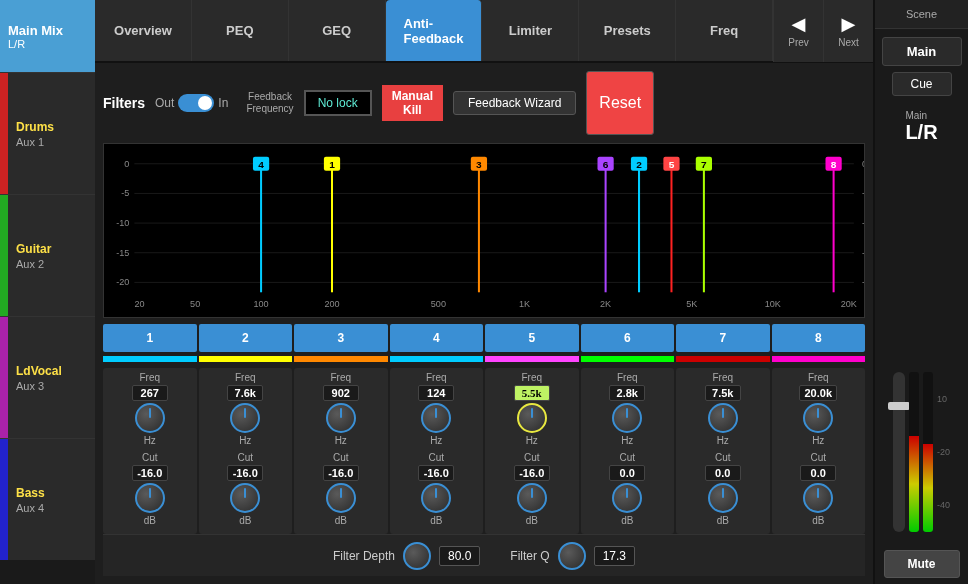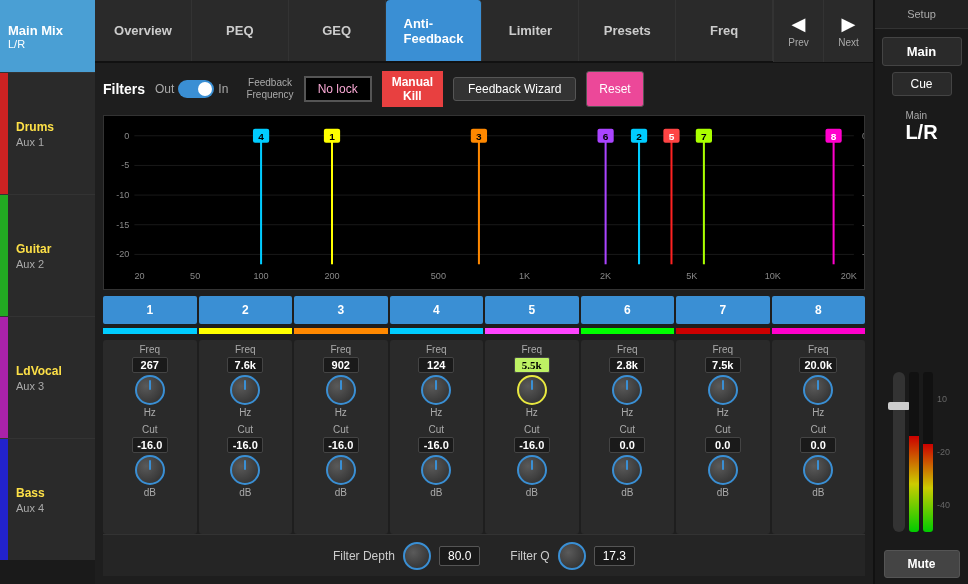--- a/index.html
+++ b/index.html
@@ -32,24 +32,24 @@
     .plugin-area { flex: 1; background: #1e1e1e; display: flex; flex-direction: column; padding: 8px; }
 
     
     .controls-row { display: flex; align-items: center; gap: 10px; margin-bottom: 8px; }
     .filters-label { color: white; font-size: 14px; font-weight: bold; }
     .toggle-group { display: flex; align-items: center; gap: 4px; }
     .toggle-label { color: #aaa; font-size: 12px; }
     .toggle-switch { width: 36px; height: 18px; background: #3a8fd4; border-radius: 9px; position: relative; cursor: pointer; }
     .toggle-switch::after { content: ''; position: absolute; width: 14px; height: 14px; background: white; border-radius: 50%; top: 2px; right: 2px; }
     .freq-label { color: #aaa; font-size: 10px; text-align: center; line-height: 1.2; margin-left: 8px; }
-    .no-lock-btn { background: black; border: 2px solid #555; color: #f9a8d4; padding: 4px 12px; font-size: 12px; cursor: pointer; }
+    .no-lock-btn { background: black; border: 2px solid #555; color: #5eead4; padding: 4px 12px; font-size: 12px; cursor: pointer; }
     .manual-kill-btn { background: #e84040; border: none; color: white; padding: 4px 10px; font-size: 12px; cursor: pointer; font-weight: bold; }
     .feedback-wizard-btn { background: #333; border: 1px solid #555; color: white; padding: 4px 14px; font-size: 12px; cursor: pointer; border-radius: 3px; }
-    .reset-btn { background: #ec4899; border: 1px solid #555; color: white; padding: 10px 12px; font-size: 12px; cursor: pointer; border-radius: 3px; }
+    .reset-btn { background: #ef4444; border: 1px solid #555; color: white; padding: 22px 12px; font-size: 16px; cursor: pointer; border-radius: 3px; }
 
     
     .chart-area { background: black; border: 1px solid #333; height: 175px; position: relative; margin-bottom: 6px; }
     .chart-svg { width: 100%; height: 100%; }
 
     
     .filter-tabs { display: flex; height: 28px; margin-bottom: 4px; gap: 2px; }
     .filter-tab { flex: 1; display: flex; align-items: center; justify-content: center; background: #3a8fd4; color: white; font-size: 12px; font-weight: bold; cursor: pointer; border-radius: 2px; }
     .filter-tab.active { background: #3a8fd4; }
     .filter-color-strip { height: 6px; display: flex; gap: 2px; margin-bottom: 6px; }
@@ -369,21 +369,21 @@
       <div class="bottom-control">
         <span class="bottom-label">Filter Q</span>
         <div class="knob-bottom"></div>
         <span class="bottom-value">17.3</span>
       </div>
     </div>
   </div>
 </div>
 
 <div class="right-panel">
-  <div class="scene-label">Setup</div>
+  <div class="scene-label">Scene</div>
   <div class="main-section">
     <div class="main-btn">Main</div>
     <div class="cue-btn">Cue</div>
     <div style="margin-top:4px;">
       <div class="main-lr-label">Main</div>
       <div class="main-lr-value">L/R</div>
     </div>
     <div class="fader-area">
       <div class="fader-track">
         <div class="fader-handle"></div>

